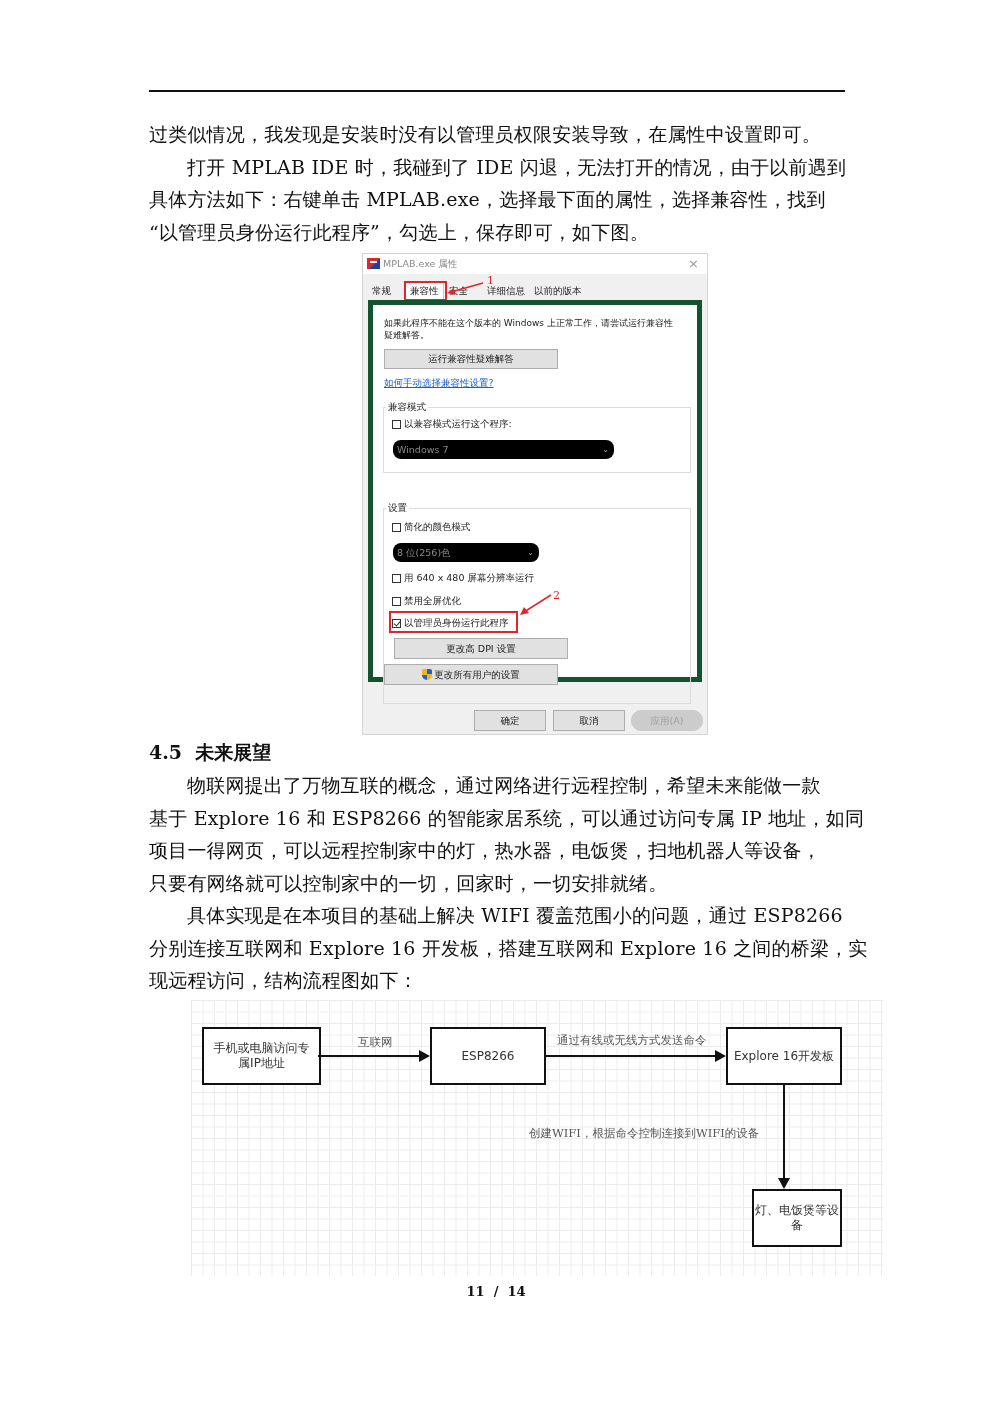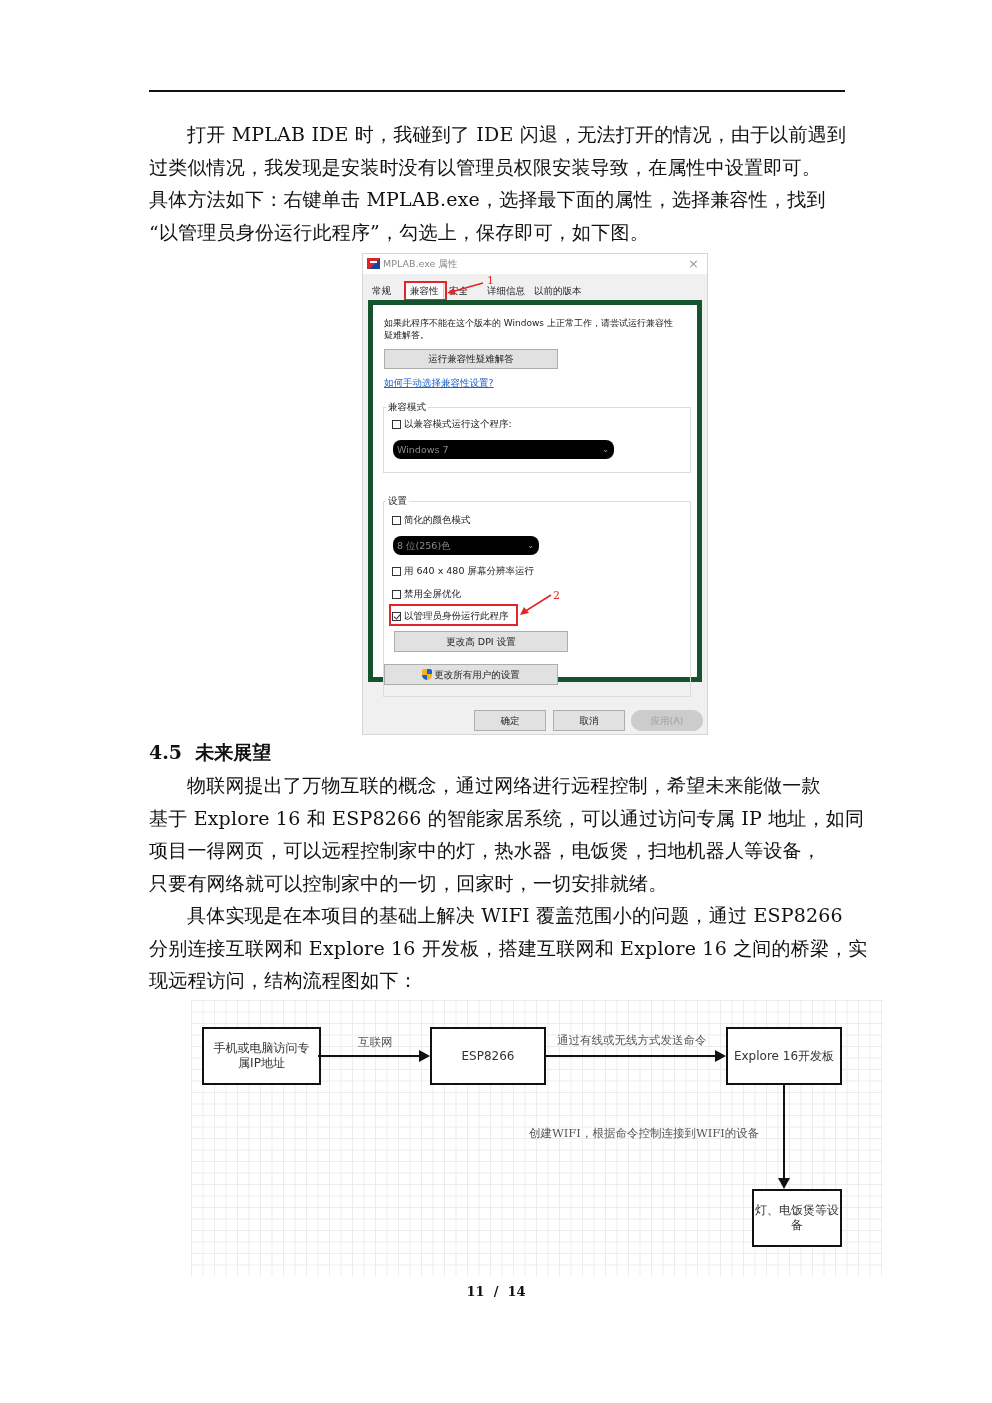--- a/index.html
+++ b/index.html
@@ -48,22 +48,22 @@
   .flabel { position:absolute; font-size:11.5px; color:#555; white-space:nowrap; font-family:"DejaVu Serif", serif; }
 
   .pager { position:absolute; left:0; width:992px; top:1284px; text-align:center; font-size:13px; font-weight:bold; font-family:"DejaVu Serif", serif; }
 </style>
 </head>
 <body>
 
 <div class="header-rule"></div>
 
 <div class="para" style="top:118px;">
+  <span class="line">过类似情况，我发现是安装时没有以管理员权限安装导致，在属性中设置即可。</span>
   <span class="line indent">打开 MPLAB IDE 时，我碰到了 IDE 闪退，无法打开的情况，由于以前遇到</span>
-  <span class="line">过类似情况，我发现是安装时没有以管理员权限安装导致，在属性中设置即可。</span>
   <span class="line">具体方法如下：右键单击  MPLAB.exe，选择最下面的属性，选择兼容性，找到</span>
   <span class="line">“以管理员身份运行此程序”，勾选上，保存即可，如下图。</span>
 </div>
 
 <div class="dialog">
   <div class="dlg-title">
     <span class="dlg-icon"></span>
     <span class="dlg-title-text">MPLAB.exe 属性</span>
     <span class="dlg-close">×</span>
   </div>
@@ -95,21 +95,21 @@
       <label class="chk" style="top:10px;">
         <span class="box"></span>
         <span>以兼容模式运行这个程序:</span>
       </label>
       <div class="select" style="top:32px; width:221px;">
         <span>Windows 7</span>
         <span class="chev">⌄</span>
       </div>
     </div>
 
-    <div class="group" style="top:196px; height:196px;">
+    <div class="group" style="top:203px; height:196px;">
       <span class="group-label">设置</span>
       <label class="chk" style="top:12px;">
         <span class="box"></span>
         <span>简化的颜色模式</span>
       </label>
       <div class="select" style="top:34px; width:146px;">
         <span>8 位(256)色</span>
         <span class="chev">⌄</span>
       </div>
       <label class="chk" style="top:63px;">

